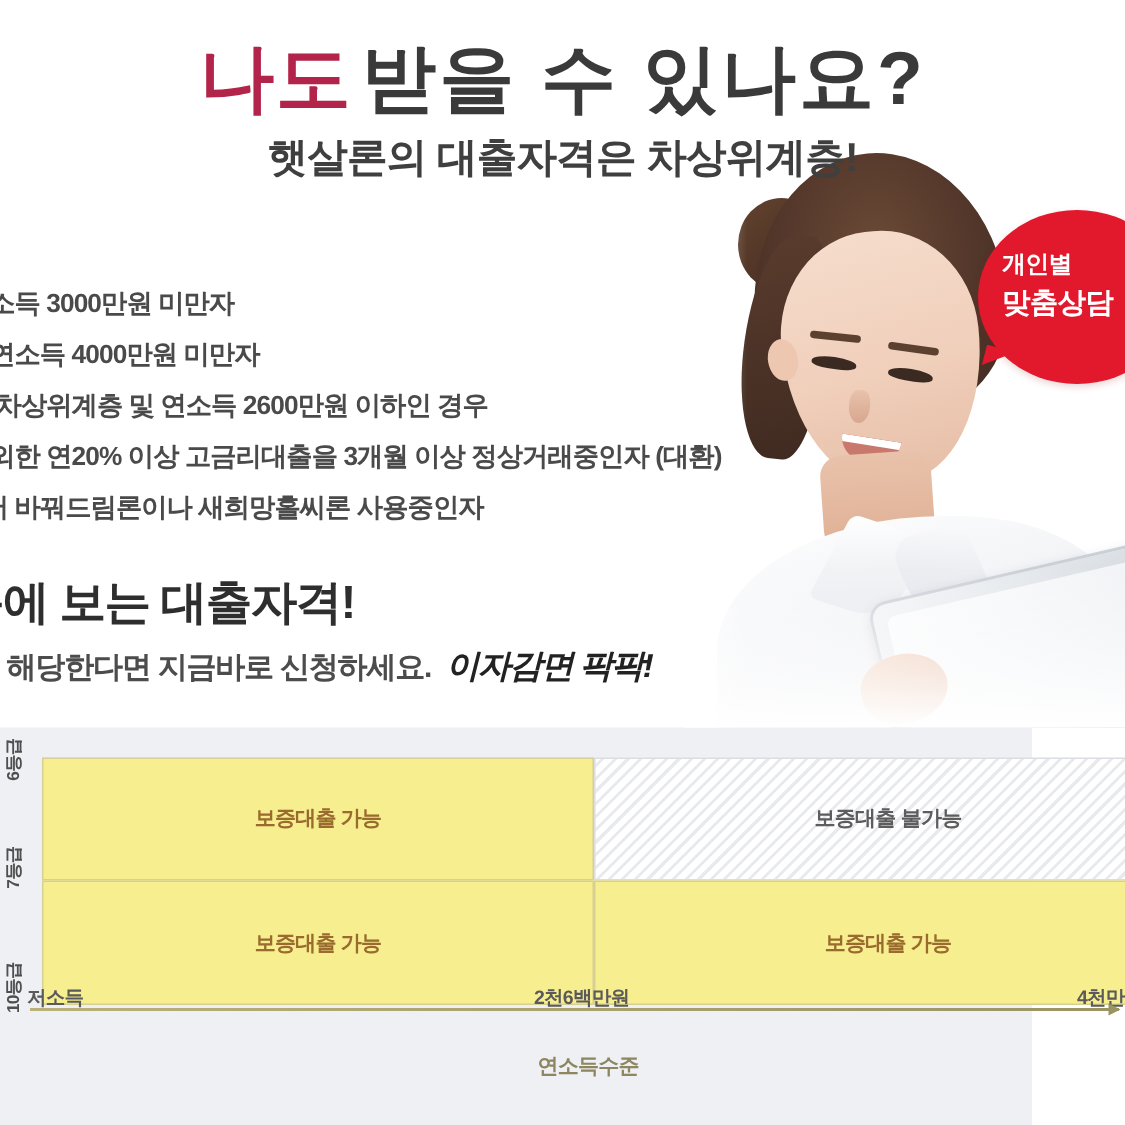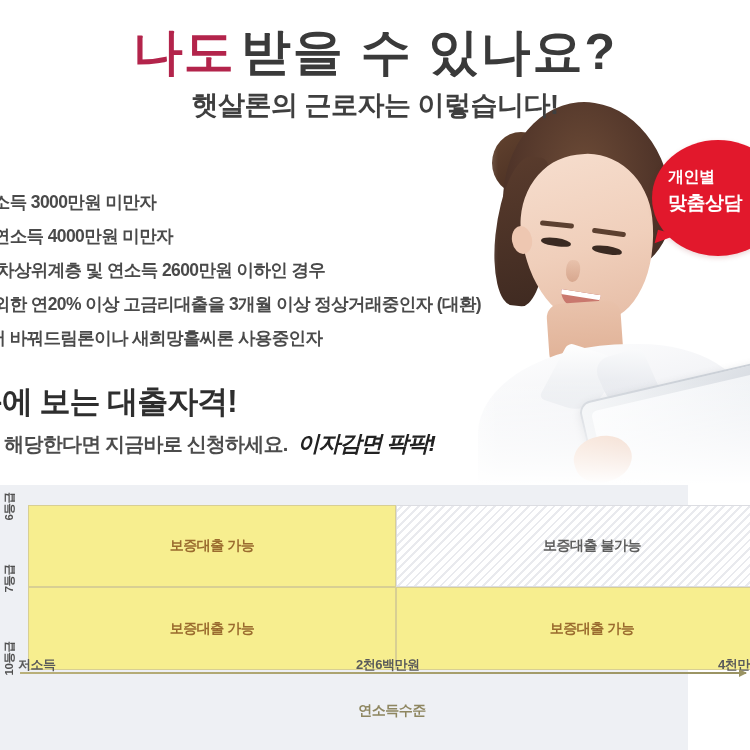--- a/index.html
+++ b/index.html
@@ -286,21 +286,21 @@
 <body>
 
 <div class="page">
 
   <div class="hero">
 
     <div class="headline">
       <span class="accent">나도</span><span>받을 수 있나요?</span>
     </div>
 
-    <div class="subheadline">햇살론의 근로자는 이렇습니다!</div>
+    <div class="subheadline">햇살론의 대출자격은 차상위계층!</div>
 
     <div class="photo">
       <div class="ph-hair-bun"></div>
       <div class="ph-hair"></div>
       <div class="ph-hair-side"></div>
       <div class="ph-face"></div>
       <div class="ph-ear"></div>
       <div class="ph-brow l"></div>
       <div class="ph-brow r"></div>
       <div class="ph-eye l"></div>

